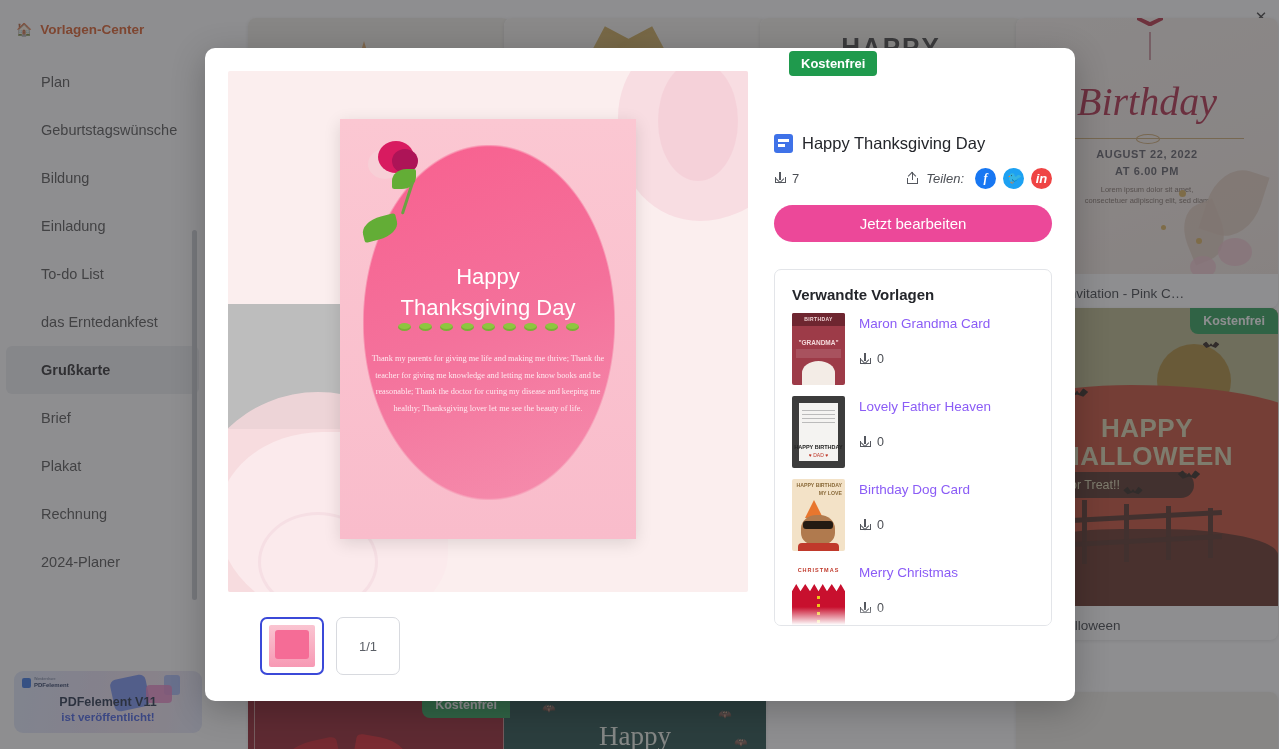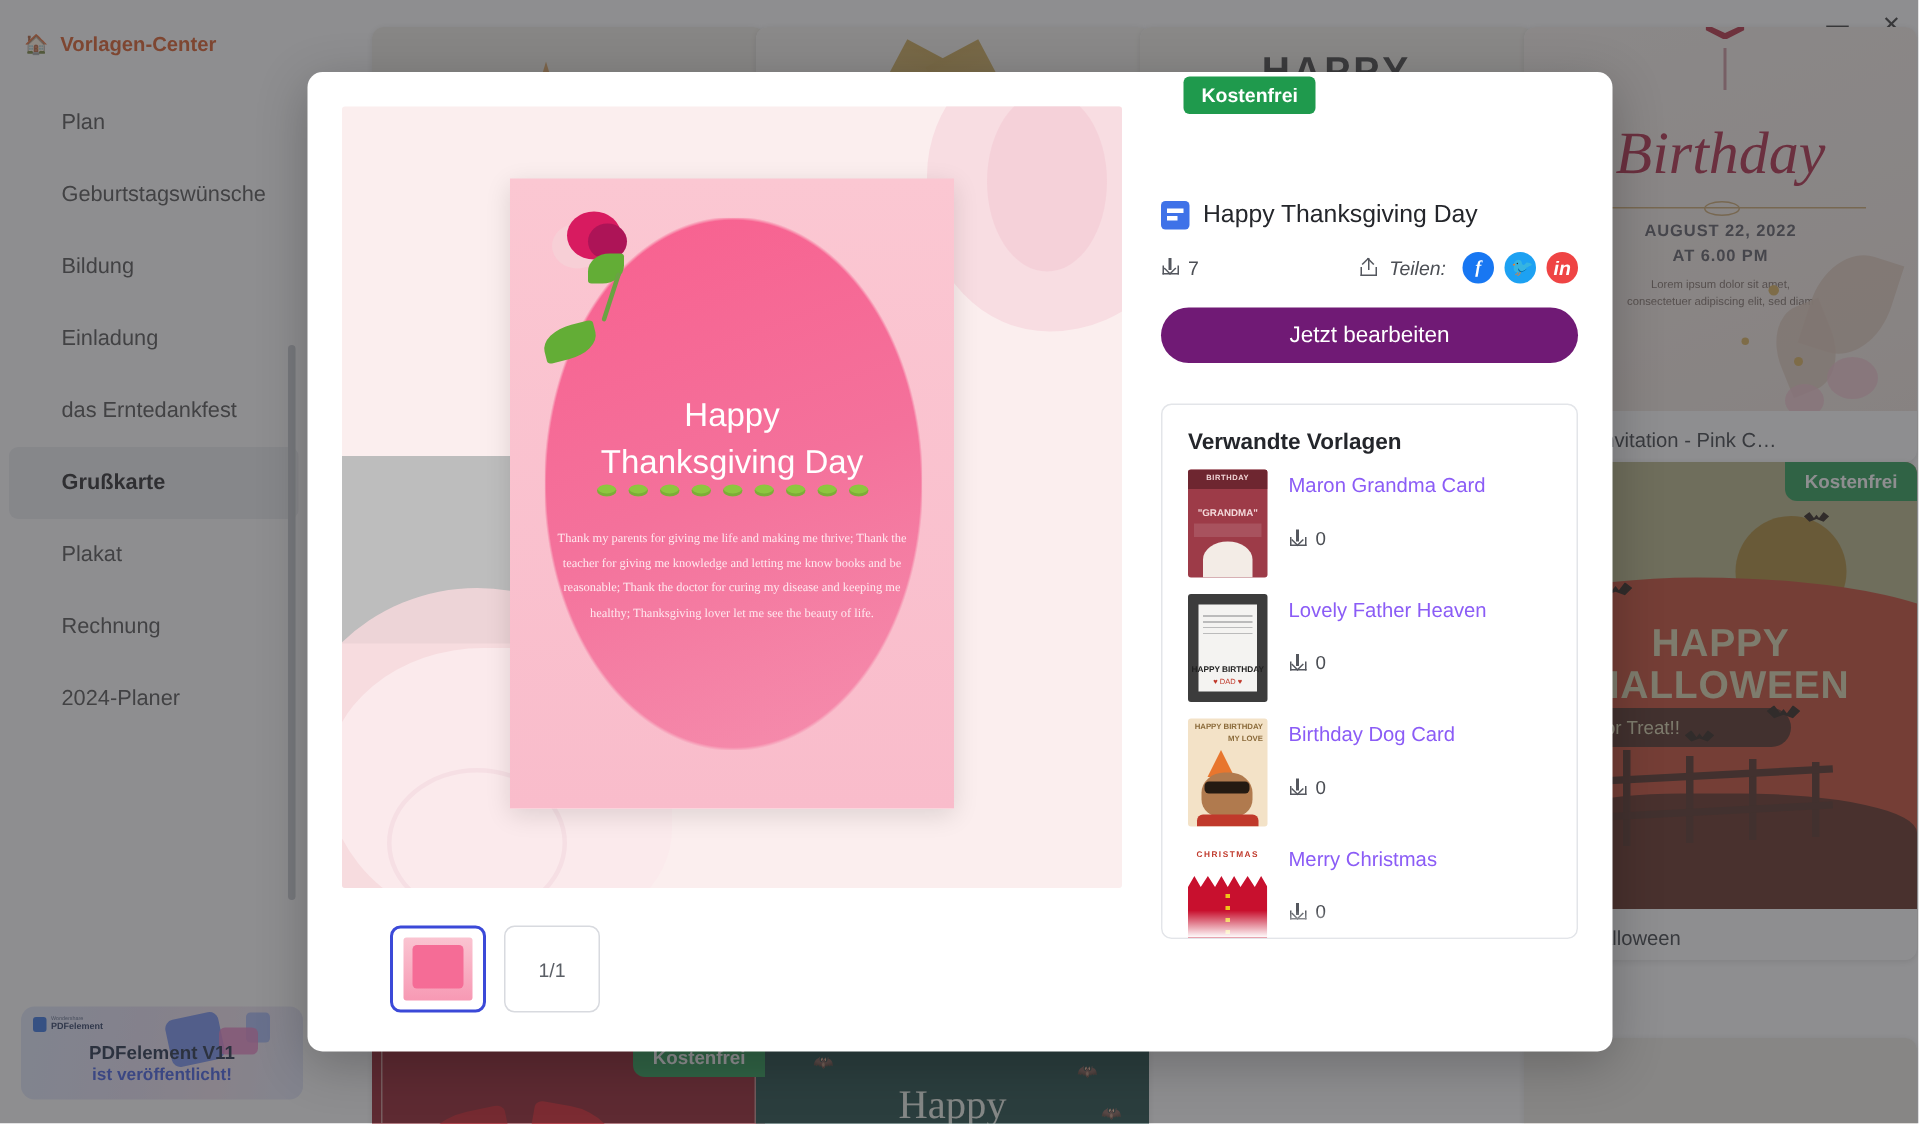--- a/index.html
+++ b/index.html
@@ -239,21 +239,21 @@
      border-left:1.5px solid #54575e; border-right:1.5px solid #54575e; border-bottom:1.5px solid #54575e; }
   .share-lbl { font-size: 13px; color: #4c4f55; margin-right: 4px; }
   .soc { width: 21px; height: 21px; border-radius: 50%; display:flex; align-items:center; justify-content:center;
      color:#fff; font-size:12px; font-weight:bold; font-family:"Liberation Serif", serif; }
   .soc.fb { background: #1877f2; }
   .soc.tw { background: #1da1f2; }
   .soc.li { background: #ef4444; font-size: 13px; font-family:"Liberation Sans", sans-serif; }
 
   .edit-btn {
     margin-top: 16px; width: 278px; height: 37px; border-radius: 19px;
-    background: #701a75; color: #fff; font-size: 15px;
+    background: #ec4899; color: #fff; font-size: 15px;
     display: flex; align-items: center; justify-content: center; border: none; cursor: pointer;
     font-family: "Liberation Sans", sans-serif;
   }
 
   .related {
     margin-top: 27px; width: 278px; height: 357px;
     border: 1px solid #e3e5e9; border-radius: 7px; overflow: hidden; position: relative; background:#fff;
   }
   .related h3 { font-size: 15px; color: #24262b; padding: 16px 17px 10px; font-weight: bold; }
   .rel-list { padding: 0 17px; }
@@ -308,22 +308,24 @@
     <div class="sidebar">
       <div class="brand">
         <span class="home-ico">🏠</span>
         <span>Vorlagen-Center</span>
       </div>
       <div class="nav">
         <div class="nav-item">Plan</div>
         <div class="nav-item">Geburtstagswünsche</div>
         <div class="nav-item">Bildung</div>
         <div class="nav-item">Einladung</div>
+        <div class="nav-item">To-do List</div>
         <div class="nav-item">das Erntedankfest</div>
         <div class="nav-item active">Grußkarte</div>
+        <div class="nav-item">Brief</div>
         <div class="nav-item">Plakat</div>
         <div class="nav-item">Rechnung</div>
         <div class="nav-item">2024-Planer</div>
       </div>
       <div class="sb-scroll"></div>
 
       <div class="promo">
         <div class="blob1"></div>
         <div class="blob3"></div>
         <div class="blob2"></div>

